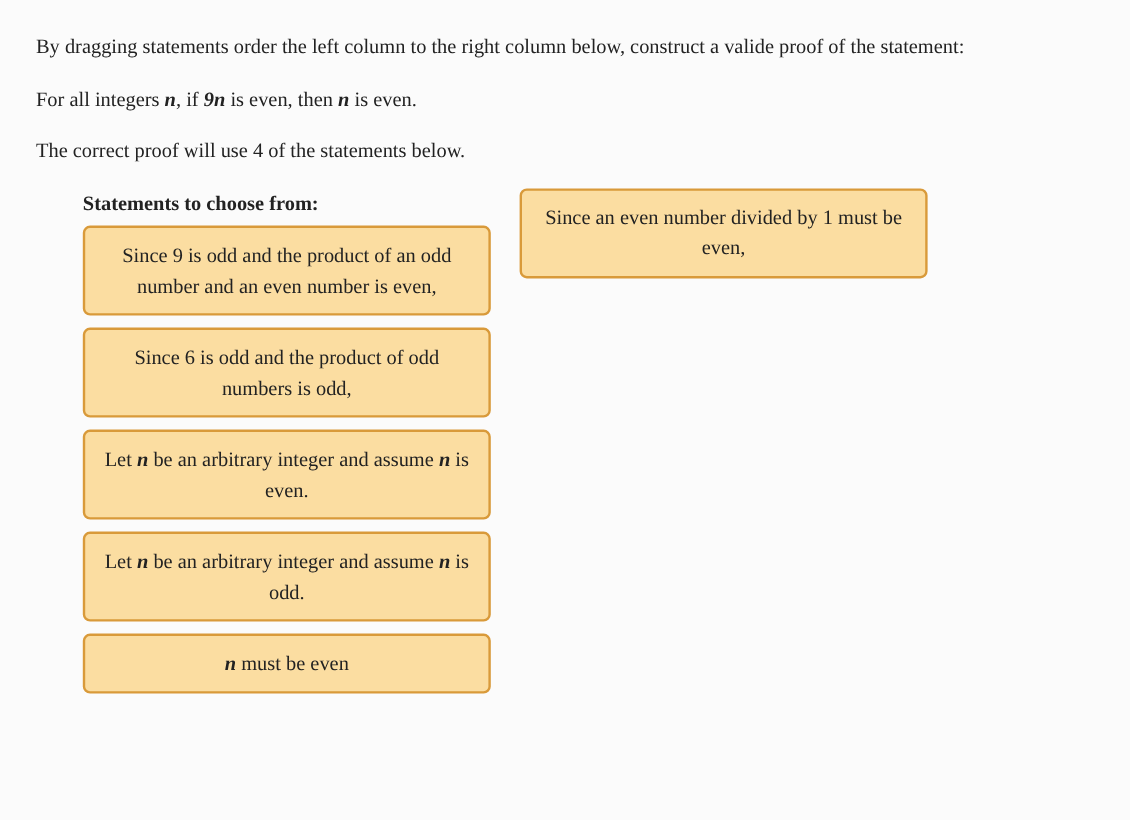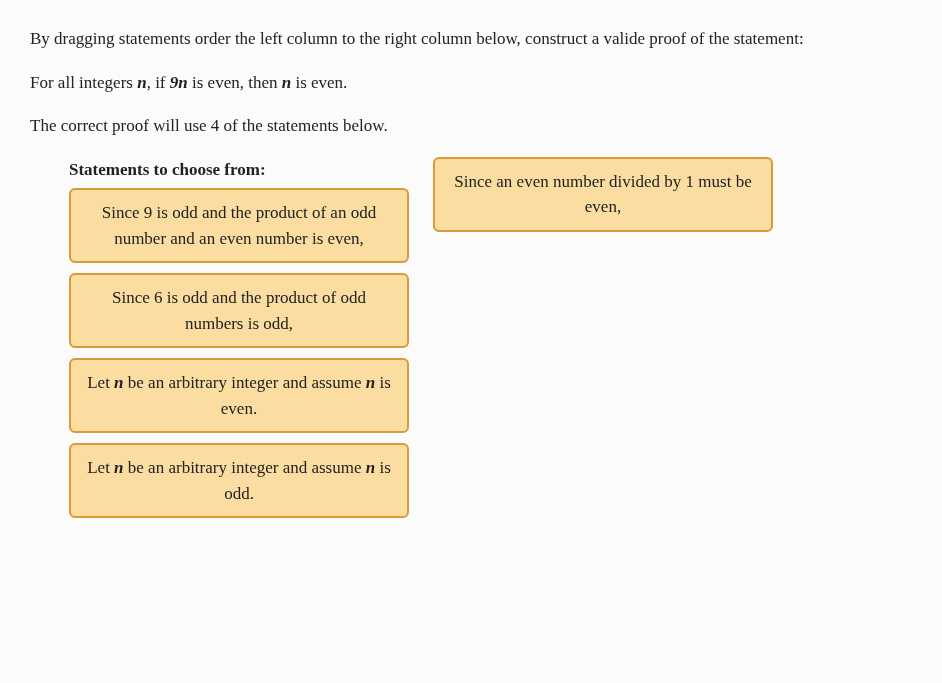--- a/index.html
+++ b/index.html
@@ -95,20 +95,23 @@
           </div>
         <div class="tile">
             <span class="tile-text">Since 6 is odd and the product of odd numbers is odd,</span>
           </div>
         <div class="tile">
             <span class="tile-text">Let <span class="math-var">n</span> be an arbitrary integer and assume <span class="math-var">n</span> is even.</span>
           </div>
         <div class="tile">
             <span class="tile-text">Let <span class="math-var">n</span> be an arbitrary integer and assume <span class="math-var">n</span> is odd.</span>
           </div>
+        <div class="tile">
+            <span class="tile-text"><span class="math-var">n</span> must be even</span>
+          </div>
       </div>
     </div>
 
     <div class="col col-right">
       <div class="tile-list">
         <div class="tile">
             <span class="tile-text">Since an even number divided by 1 must be even,</span>
           </div>
       </div>
     </div>

